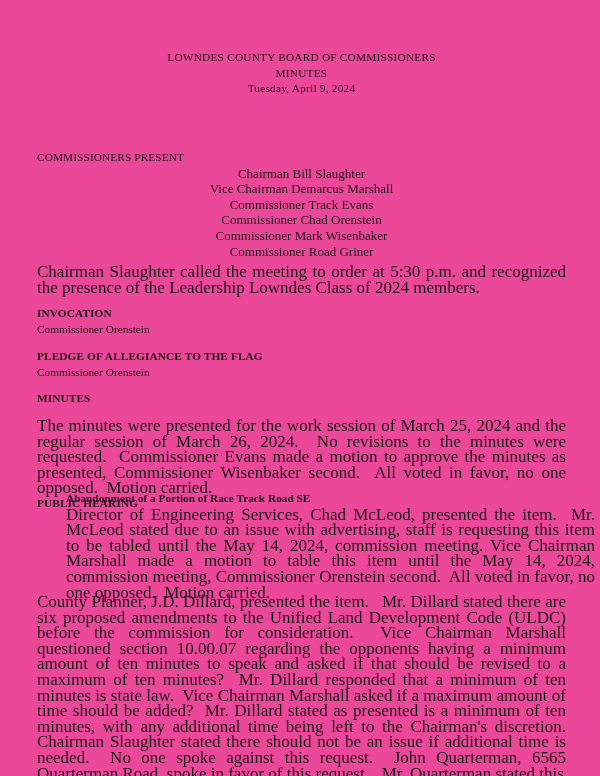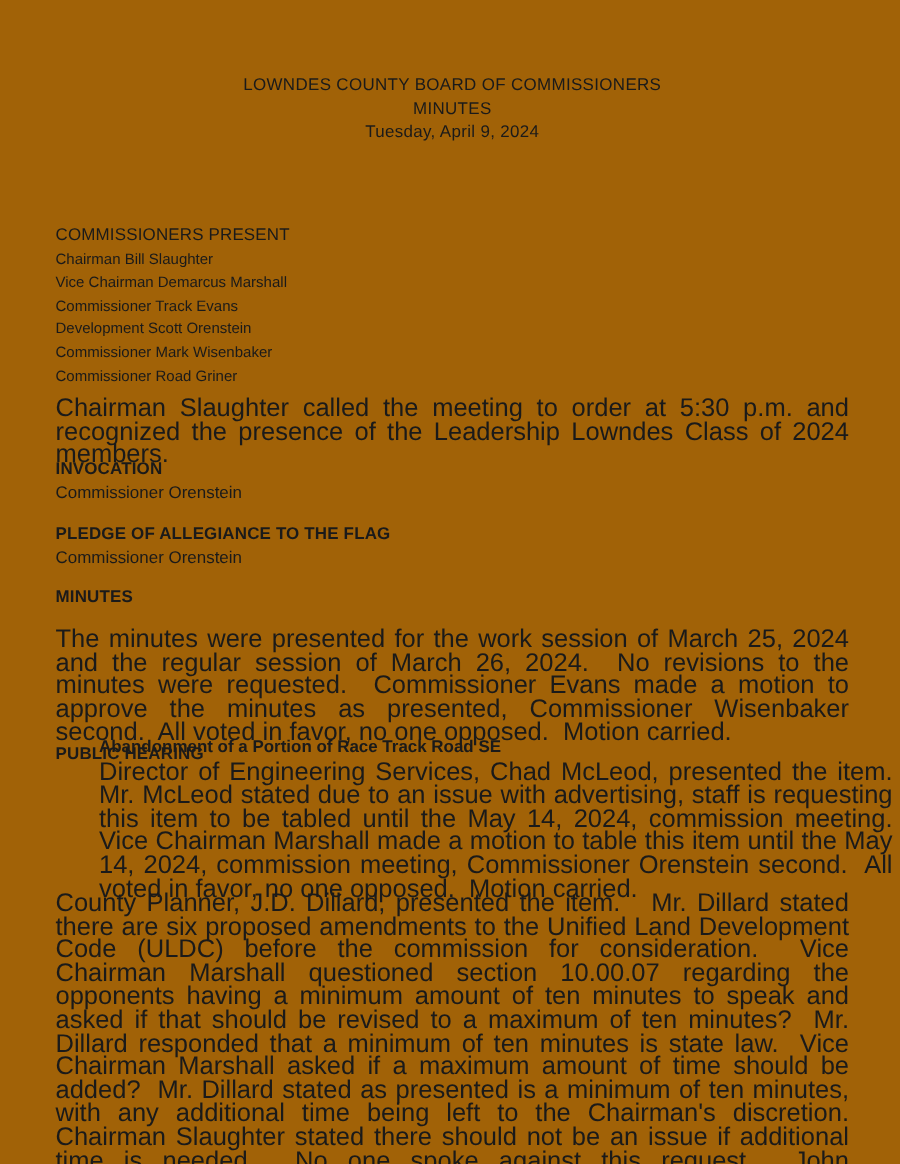--- a/index.html
+++ b/index.html
@@ -14,23 +14,24 @@
     overflow: hidden;
     font-family: "Liberation Sans", sans-serif;
     color: #1a1a1a;
     -webkit-font-smoothing: antialiased;
   }
 
   .page {
     position: relative;
     width: 600px;
     height: 776px;
-    background: #a16207;
+    background: #ec4899;
     box-sizing: border-box;
     padding: 0;
+    font-family: Liberation Serif, serif;
   }
 
   
   .block {
     position: absolute;
     left: 37px;
     width: 529px;
   }
 
   
@@ -65,24 +66,25 @@
     font-weight: bold;
   }
 
   
   .roster {
     list-style: none;
     margin: 0;
     padding: 0;
   }
   .roster li {
-    font-size: 10px;
+    font-size: 13px;
     line-height: 15.6px;
     font-weight: normal;
     white-space: nowrap;
+    text-align: center;
   }
 
   
   .para {
     font-size: 17px;
     line-height: 15.6px;
     font-weight: normal;
     text-align: justify;
     text-justify: inter-word;
     margin: 0;
@@ -105,21 +107,21 @@
     <div class="title-line">MINUTES</div>
     <div class="title-line">Tuesday, April 9, 2024</div>
   </div>
 
   <div class="block" style="top:150px;">
     <div class="heading-plain">COMMISSIONERS PRESENT</div>
     <ul class="roster">
       <li>Chairman Bill Slaughter</li>
       <li>Vice Chairman Demarcus Marshall</li>
       <li>Commissioner Track Evans</li>
-      <li>Development Scott Orenstein</li>
+      <li>Commissioner Chad Orenstein</li>
       <li>Commissioner Mark Wisenbaker</li>
       <li>Commissioner Road Griner</li>
     </ul>
   </div>
 
   <div class="block" style="top:264px;">
     <p class="para">Chairman Slaughter called the meeting to order at 5:30 p.m. and recognized the presence of the Leadership Lowndes Class of 2024 members.</p>
   </div>
 
   <div class="block" style="top:306px;">

